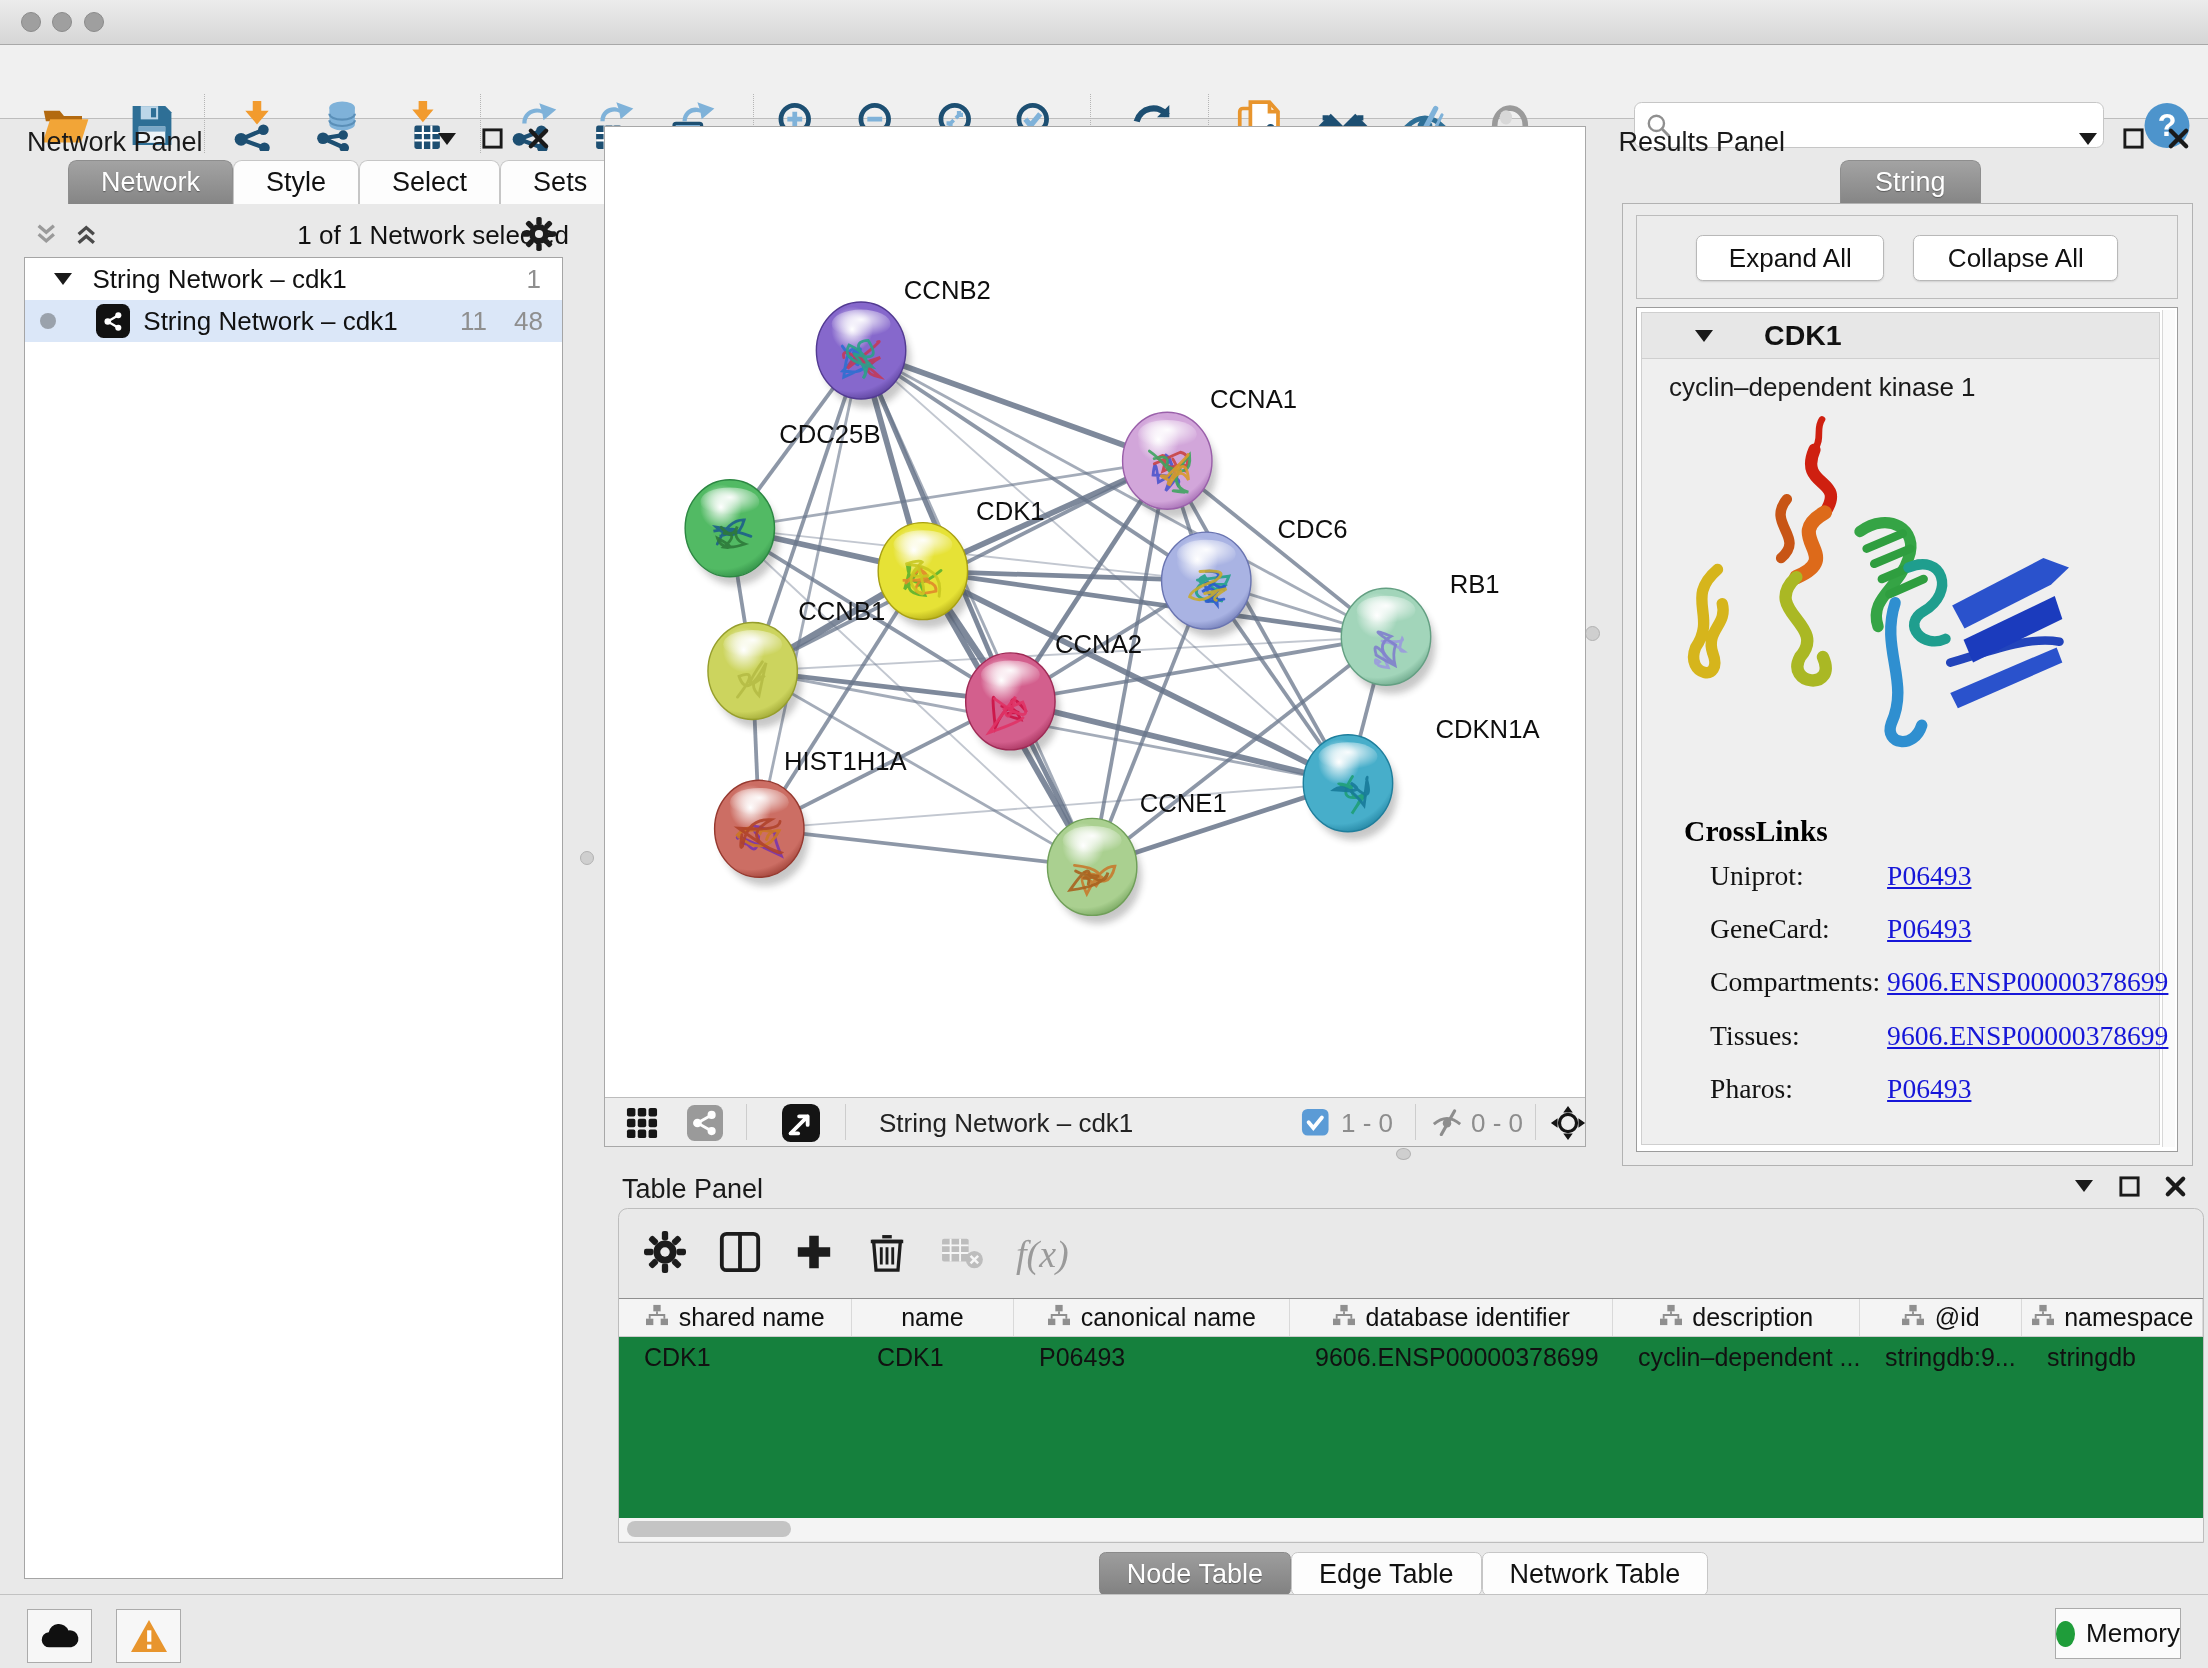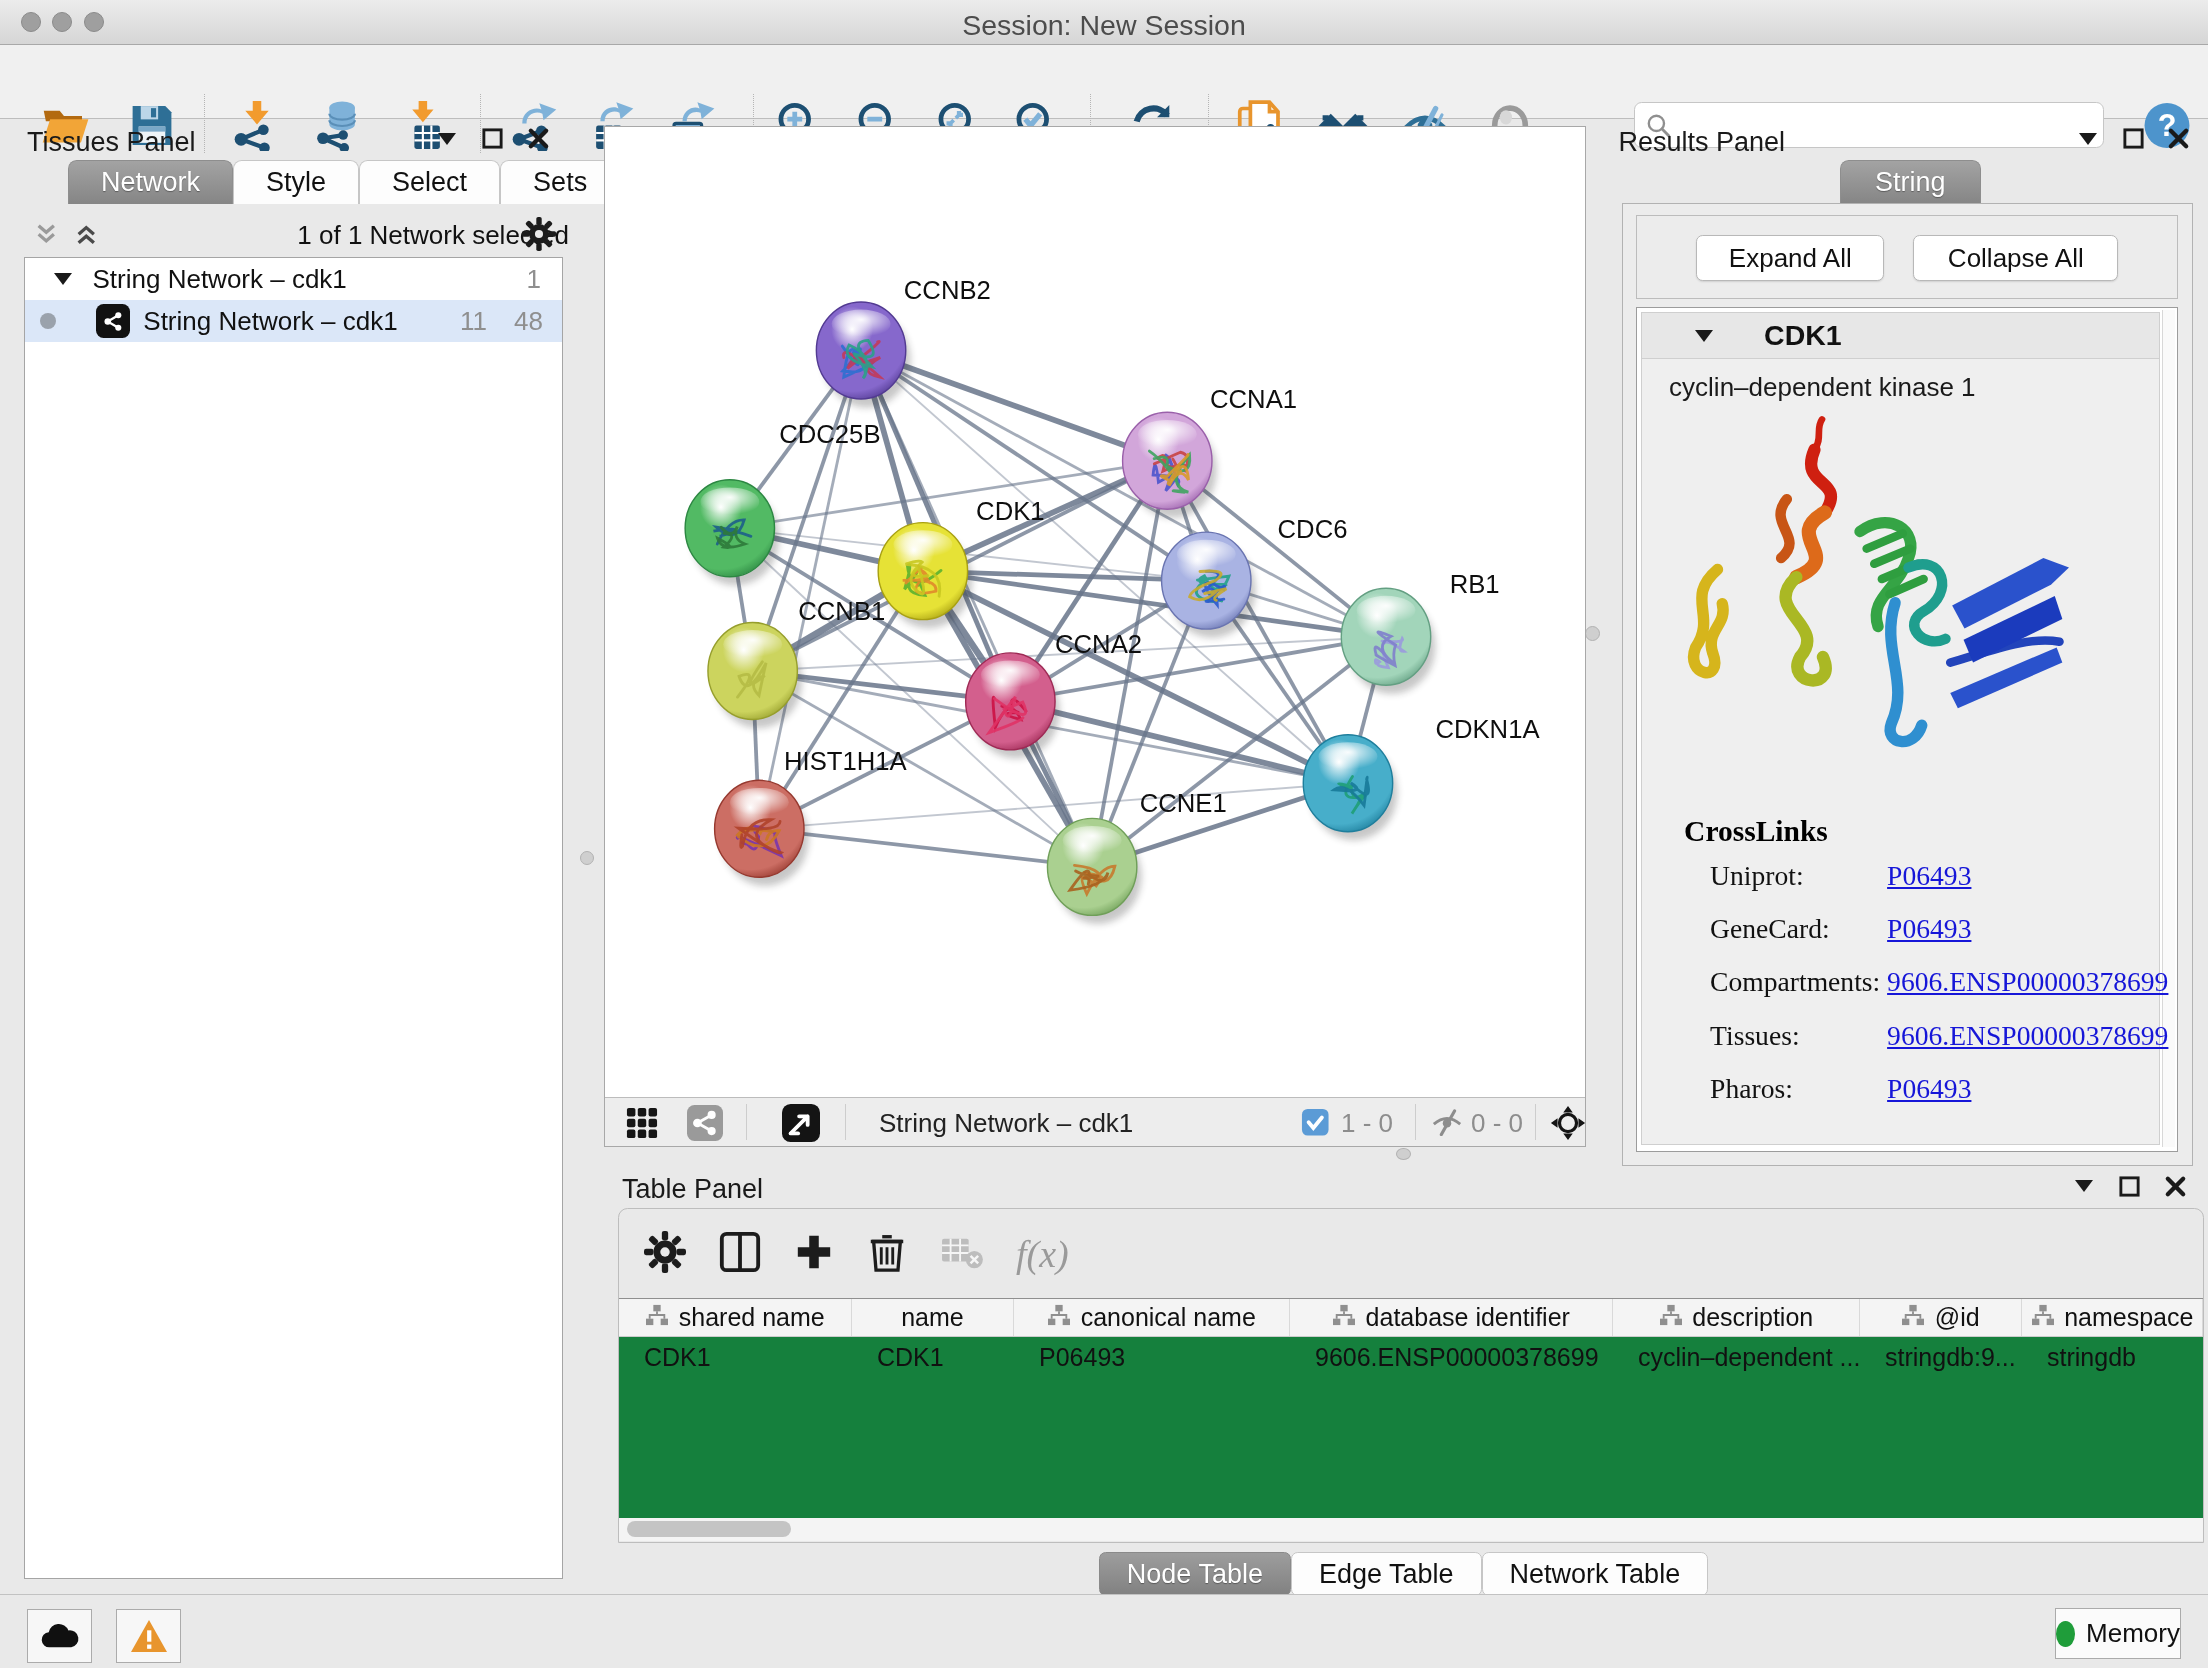--- a/index.html
+++ b/index.html
@@ -122,21 +122,20 @@
   .tri { display:inline-block; width:0; height:0; }
   .tri-down { border-left:9.5px solid transparent; border-right:9.5px solid transparent; border-top:12.4px solid #1a1a1a; }
 </style>
 </head>
 <body>
 
 <div class="titlebar">
   <span class="tl-circle" style="left:21px"></span>
   <span class="tl-circle" style="left:52px"></span>
   <span class="tl-circle" style="left:84px"></span>
-  <div class="win-title">Session: New Session</div>
 </div>
 
 <div class="toolbar">
   <div class="tbtn" style="left:65px">
     <svg width="51" height="51" viewBox="0 0 48 48">
       <path d="M4 10h15l4 5h17v5H6z" fill="#b36a10"></path>
       <path d="M3 40 L10 18 h36 l-7 22z" fill="#f2a537"></path>
     </svg>
   </div>
   <div class="tbtn" style="left:152px">
@@ -295,21 +294,21 @@
   </div>
   <div class="tbtn" style="left:2167px">
     <svg width="49" height="49" viewBox="0 0 48 48">
       <circle cx="24" cy="24" r="22" fill="#4d94cc"></circle>
       <text x="24" y="34" text-anchor="middle" font-size="30" font-weight="bold" fill="#fff" font-family="Liberation Sans, sans-serif">?</text>
     </svg>
   </div>
 </div>
 
 <div class="control-panel">
-  <div class="cp-head ph-title">Tissues Panel</div>
+  <div class="cp-head ph-title">Network Panel</div>
   <div class="head-icons" style="right:15px">
     <span class="panel-head-ico">
         <span class="tri tri-down"></span>
       </span>
     <span class="panel-head-ico">
       <svg width="23" height="23" viewBox="0 0 24 24">
           <rect x="3" y="3" width="18" height="18" fill="none" stroke="#1a1a1a" stroke-width="3"></rect>
         </svg>
       </span>
     <span class="panel-head-ico">

